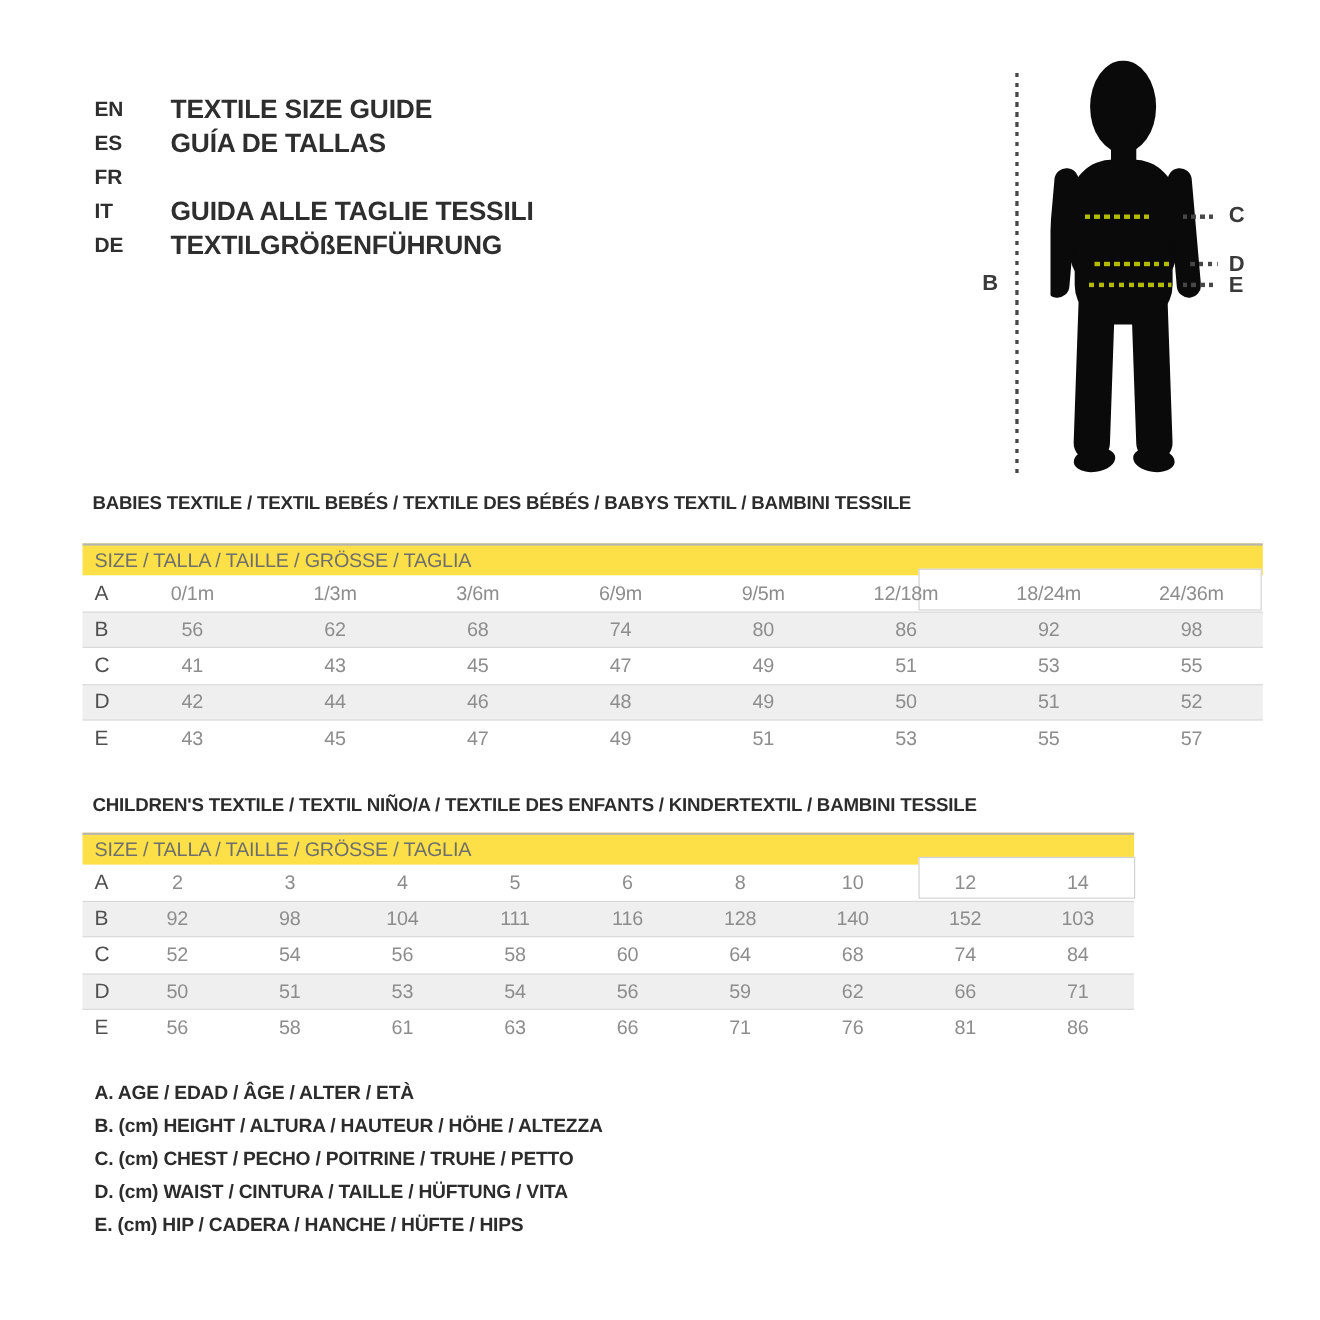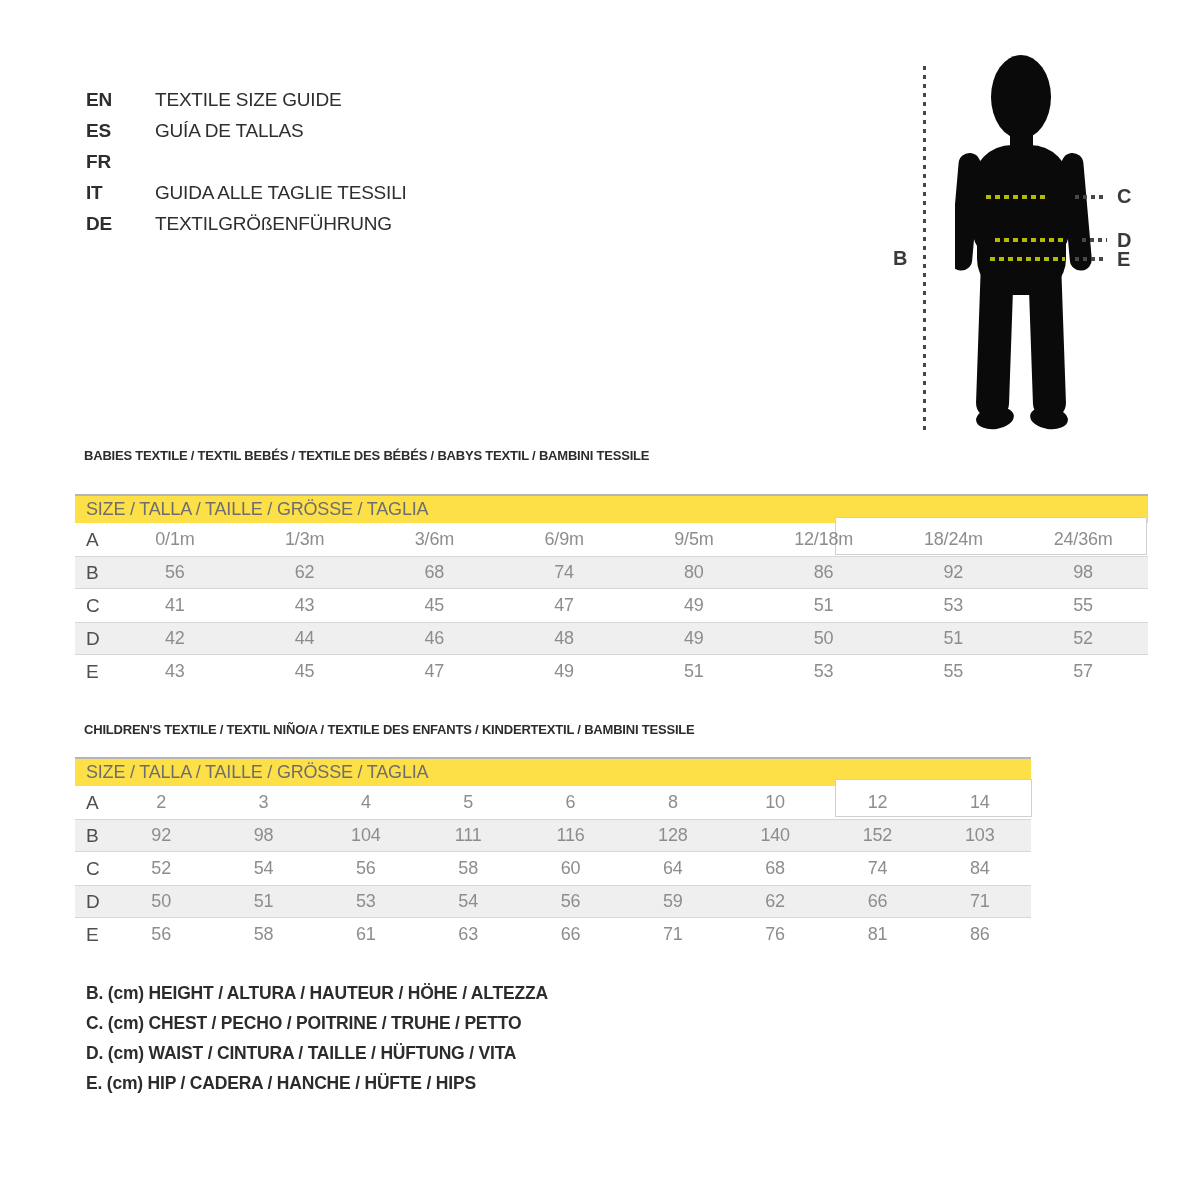--- a/index.html
+++ b/index.html
@@ -5,32 +5,32 @@
   html,body{margin:0;padding:0;background:#ffffff;}
   .canvas{
     position:relative;width:1200px;height:1200px;background:#ffffff;overflow:hidden;
     font-family:"Liberation Sans","DejaVu Sans",sans-serif;
     letter-spacing:-0.2px;
   }
   
   .lang-block{position:absolute;left:86px;top:84px;}
   .lang-row{display:flex;height:31px;align-items:center;}
   .lang-code{width:69px;font-size:19px;font-weight:700;color:#2e2e2e;}
-  .lang-title{font-size:19px;font-weight:400;color:#2e2e2e;white-space:nowrap;}
+  .lang-title{font-size:24px;font-weight:700;color:#2e2e2e;white-space:nowrap;}
   
   .silhouette{position:absolute;left:955px;top:55px;}
   .vdots{position:absolute;left:923px;top:66px;width:3px;height:364px;
     background-image:repeating-linear-gradient(to bottom,#474747 0 4px,transparent 4px 9px);}
   .hdots-green{position:absolute;height:4px;z-index:3;
     background-image:repeating-linear-gradient(to right,#b3bb00 0 5px,transparent 5px 9px);}
   .hdots-dark{position:absolute;height:4px;
     background-image:repeating-linear-gradient(to right,#474747 0 4px,transparent 4px 8px);}
   .measure-label{position:absolute;font-size:20px;line-height:20px;font-weight:700;color:#3a3a3a;}
   
-  .section-heading{position:absolute;left:84px;font-size:13px;font-weight:700;color:#2c2c2c;white-space:nowrap;}
+  .section-heading{position:absolute;left:84px;font-size:17px;font-weight:700;color:#2c2c2c;white-space:nowrap;}
   
   .size-table{position:absolute;left:75px;}
   .thead{height:27px;border-top:2px solid #b5b5b5;background:#fde047;
     line-height:27px;padding-left:11px;font-size:18px;color:#6e6e6e;font-weight:400;}
   .trow{position:relative;z-index:3;display:flex;height:33px;align-items:center;box-sizing:border-box;}
   .trow.stripe{background:#efefef;border-top:1px solid #d7d7d7;border-bottom:1px solid #d7d7d7;}
   .tlbl{width:24px;padding-left:11px;font-size:19px;color:#4f4f4f;flex:none;}
   .tval{flex:1;text-align:center;font-size:18px;color:#8d8d8d;}
   .overlay-box{position:absolute;z-index:2;background:#ffffff;border:1px solid #d0d0d0;box-sizing:border-box;}
   
@@ -219,19 +219,20 @@
       <span class="tval">63</span>
       <span class="tval">66</span>
       <span class="tval">71</span>
       <span class="tval">76</span>
       <span class="tval">81</span>
       <span class="tval">86</span>
     </div>
   </div>
 
   <div class="legend-block">
+    <div class="legend-line">A. AGE / EDAD / ÂGE / ALTER / ETÀ</div>
     <div class="legend-line">B. (cm) HEIGHT / ALTURA / HAUTEUR / HÖHE / ALTEZZA</div>
     <div class="legend-line">C. (cm) CHEST / PECHO / POITRINE / TRUHE / PETTO</div>
     <div class="legend-line">D. (cm) WAIST / CINTURA / TAILLE / HÜFTUNG / VITA</div>
     <div class="legend-line">E. (cm) HIP / CADERA / HANCHE / HÜFTE / HIPS</div>
   </div>
 
 </div>
 
 </body></html>

